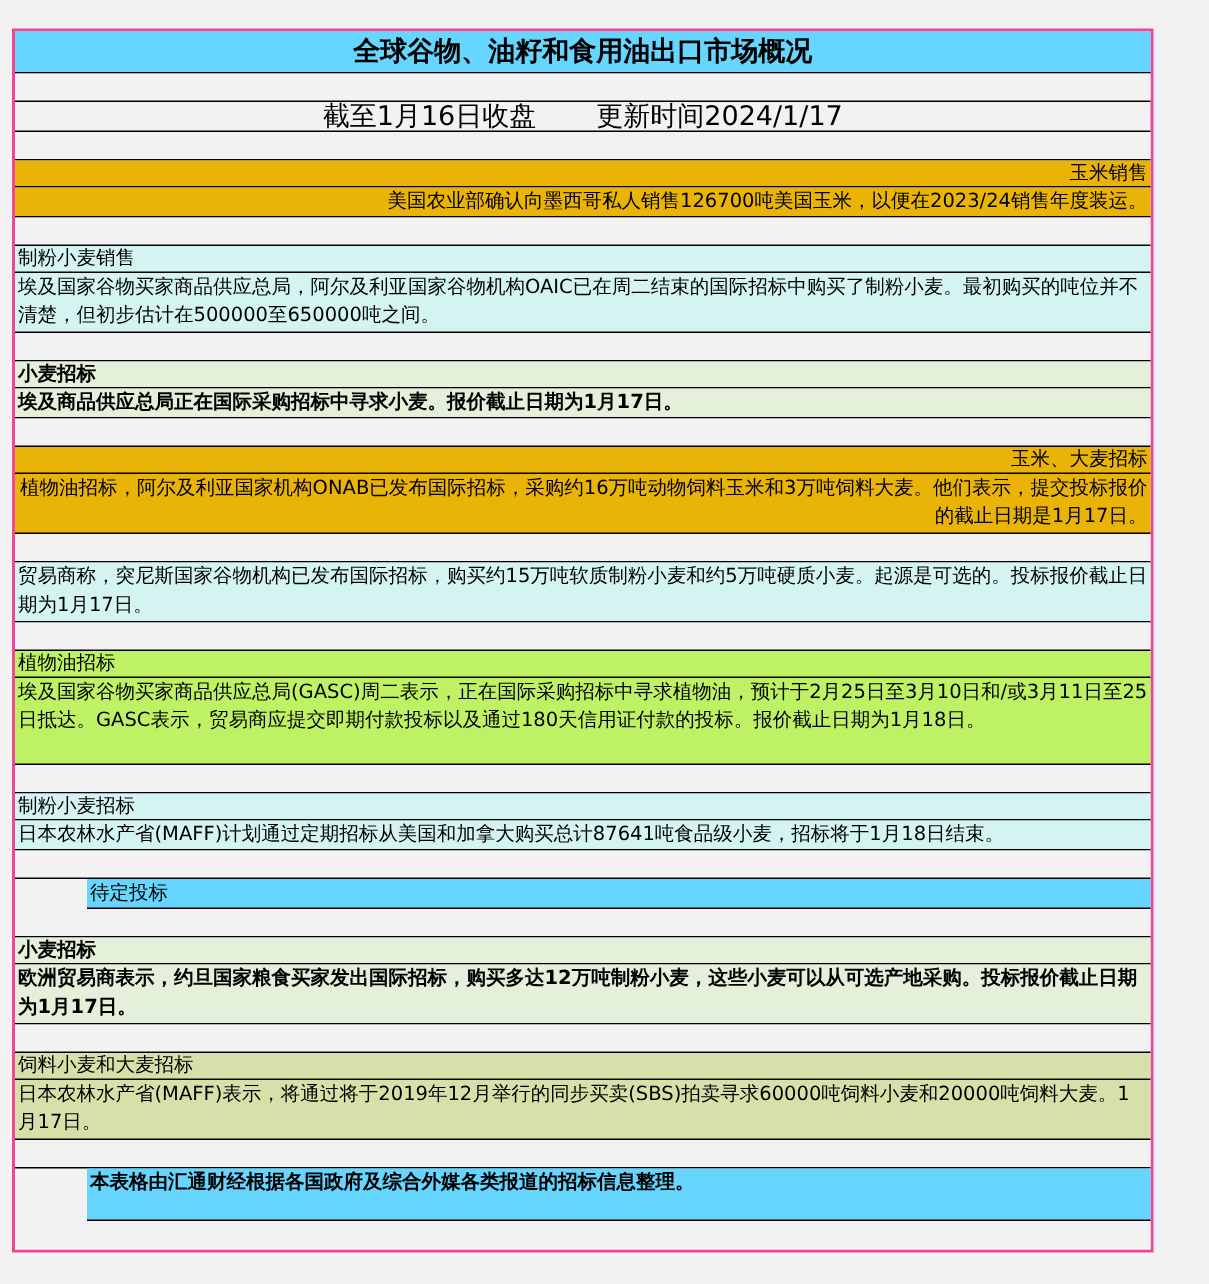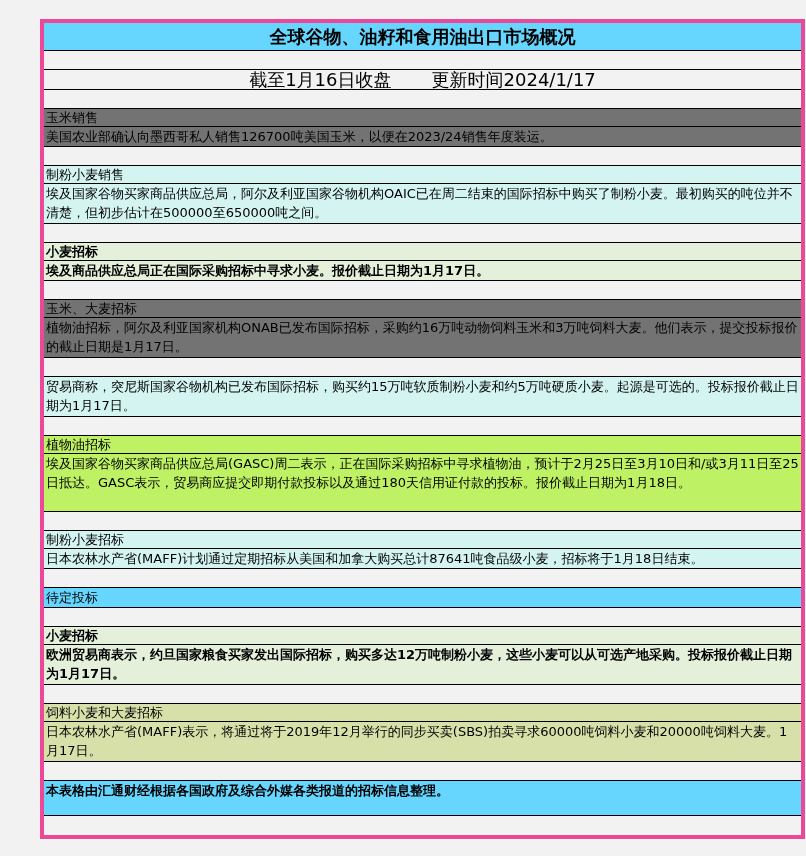--- a/index.html
+++ b/index.html
@@ -2,47 +2,47 @@
 <html><head>
 <meta charset="utf-8">
 <style>
   html, body { margin: 0; padding: 0; }
   body {
     width: 806px; height: 856px; background: #f2f2f2;
     font-family: "DejaVu Sans", "Liberation Sans", sans-serif;
     position: relative; overflow: hidden;
   }
   .sheet {
-    position: absolute; left: 40px; top: 19px; width: 757px;
-    border: 4px solid #ec4899; background: #f2f2f2; box-sizing: content-box;
+    position: absolute; left: 8px; top: 19px; width: 757px;
+    border: 2px solid #ec4899; background: #f2f2f2; box-sizing: content-box;
   }
   .row {
     border-bottom: 1px solid #000; box-sizing: border-box;
     font-size: 13px; line-height: 19px; color: #000;
     padding: 0 2px; overflow: hidden;
   }
   .row:last-child { border-bottom: none; }
   .title {
     height: 28px; background: #66d6ff; text-align: center;
     font-size: 18px; font-weight: bold; line-height: 28px;
     font-family: "DejaVu Serif", "Liberation Serif", serif;
   }
   .blank { height: 19px; background: #f2f2f2; }
   .date { height: 20px; text-align: center; line-height: 20px; font-size: 18px; }
   .date span.gap { display: inline-block; width: 40px; }
   .hdr { height: 18px; line-height: 18px; }
   .body1 { height: 20px; line-height: 19px; }
   .body2 { min-height: 40px; }
   .body3 { min-height: 58px; }
-  .c-orange { background: #737373; }
+  .c-orange { background: #eab308; text-align: right; }
   .c-cyan { background: #d4f4f2; }
   .c-green { background: #e4f0da; font-weight: bold; }
   .c-lav { background: #bef264; }
   .c-olive { background: #d8e0aa; }
-  .c-blue { background: #66d6ff; }
+  .c-blue { background: #66d6ff; margin-left: 48px; }
   .sect { height: 20px; line-height: 20px; }
   .footer { height: 35px; line-height: 19px; font-weight: bold; }
 </style>
 </head>
 <body>
 
 <div class="sheet">
   <div class="row title">全球谷物、油籽和食用油出口市场概况</div>
   <div class="row blank"></div>
   <div class="row date">

